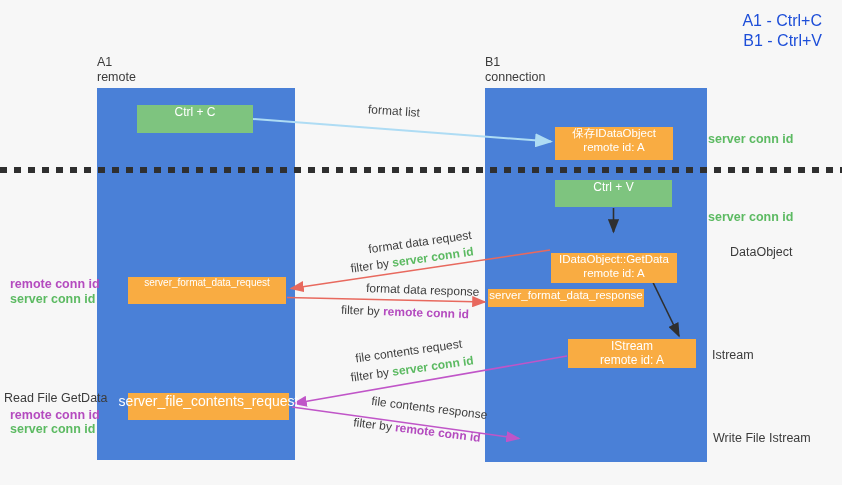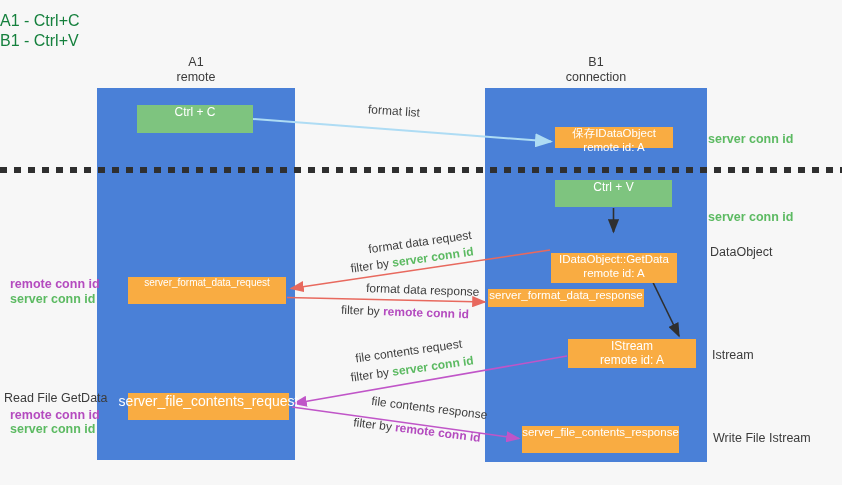--- a/index.html
+++ b/index.html
@@ -1,24 +1,24 @@
 <!DOCTYPE html>
 <html><head>
 <meta charset="utf-8">
 <style>
   html,body{margin:0;padding:0;}
   body{font-family:"Liberation Sans",sans-serif;}
   #canvas{position:relative;width:842px;height:485px;background:#f7f7f7;overflow:hidden;}
 
   
-  #title{position:absolute;left:0;top:11px;width:822px;text-align:left;
-         font-size:16px;line-height:20px;color:#15803d;}
+  #title{position:absolute;left:0;top:11px;width:822px;text-align:right;
+         font-size:16px;line-height:20px;color:#1d4ed8;}
 
   
-  .col-hdr{position:absolute;top:55px;text-align:center;font-size:12.5px;
+  .col-hdr{position:absolute;top:55px;text-align:left;font-size:12.5px;
            line-height:15px;color:#3b3b3b;}
   #hdr-left{left:97px;width:198px;}
   #hdr-right{left:485px;width:222px;}
 
   
   .col{position:absolute;top:88px;background:#4a80d7;z-index:1;}
   #col-left{left:97px;width:198px;height:372px;}
   #col-right{left:485px;width:222px;height:374px;}
 
   
@@ -28,21 +28,21 @@
   
   #arrows{position:absolute;left:0;top:0;z-index:2;}
 
   
   .box{position:absolute;z-index:4;color:#fff;font-size:12px;line-height:1.2;
        display:flex;flex-direction:column;align-items:center;justify-content:flex-start;
        text-align:center;white-space:nowrap;}
   .green{background:#7ec47f;}
   .orange{background:#f9ac42;}
   #ctrl-c{left:137px;top:105px;width:116px;height:28px;}
-  #save-dataobject{left:555px;top:127px;width:118px;height:21px;font-size:11.5px;}
+  #save-dataobject{left:555px;top:127px;width:118px;height:33px;font-size:11.5px;}
   #ctrl-v{left:555px;top:180px;width:117px;height:27px;}
   #getdata{left:551px;top:237px;width:126px;height:30px;font-size:11.5px;margin-top:16px;}
   #fmt-req{left:128px;top:277px;width:158px;height:27px;font-size:10px;}
   #fmt-resp{left:488px;top:289px;width:156px;height:18px;font-size:11.5px;}
   #istream-box{left:568px;top:339px;width:128px;height:29px;}
   #file-req{left:128px;top:393px;width:161px;height:27px;font-size:14px;}
   #file-resp{left:522px;top:426px;width:157px;height:27px;font-size:11.5px;}
 
   
   .alabel{position:absolute;z-index:5;font-size:12px;color:#3f3f3f;white-space:nowrap;
@@ -59,21 +59,21 @@
   #lbl-fcresp-1{left:371px;top:401px;transform:rotate(7deg);}
   #lbl-fcresp-2{left:353px;top:423px;transform:rotate(7deg);}
 
   
   .side{position:absolute;z-index:5;font-size:12.5px;white-space:nowrap;color:#3b3b3b;}
   .right-edge{left:708px;}
   .bold-green{color:#5cba62;font-weight:bold;}
   .bold-purple{color:#b44bbf;font-weight:bold;}
   #r-sconn-1{top:132px;}
   #r-sconn-2{top:210px;}
-  #r-dataobject{top:245px;left:710px;}
+  #r-dataobject{top:245px;left:730px;}
   #r-istream{top:348px;left:712px;}
   #r-write{top:431px;left:713px;}
   .left-align-right{left:10px;width:85px;text-align:right;}
   #l-rconn-1{top:277px;}
   #l-sconn-1{top:292px;}
   #l-read{left:4px;top:391px;}
   #l-rconn-2{top:408px;}
   #l-sconn-2{top:422px;}
 </style>
 </head>
@@ -144,23 +144,20 @@
   <div class="box orange" id="fmt-resp">
     <span>server_format_data_response</span>
   </div>
   <div class="box orange" id="istream-box">
     <span>IStream</span>
     <span>remote id: A</span>
   </div>
   <div class="box orange" id="file-req">
     <span>server_file_contents_request</span>
   </div>
-  <div class="box orange" id="file-resp">
-    <span>server_file_contents_response</span>
-  </div>
 
   <div class="alabel" id="lbl-format-list">format list</div>
 
   <div class="alabel" id="lbl-fdreq-1">format data request</div>
   <div class="alabel" id="lbl-fdreq-2">
     <span>filter by </span><span class="key-green">server conn id</span>
   </div>
 
   <div class="alabel" id="lbl-fdresp-1">format data response</div>
   <div class="alabel" id="lbl-fdresp-2">

